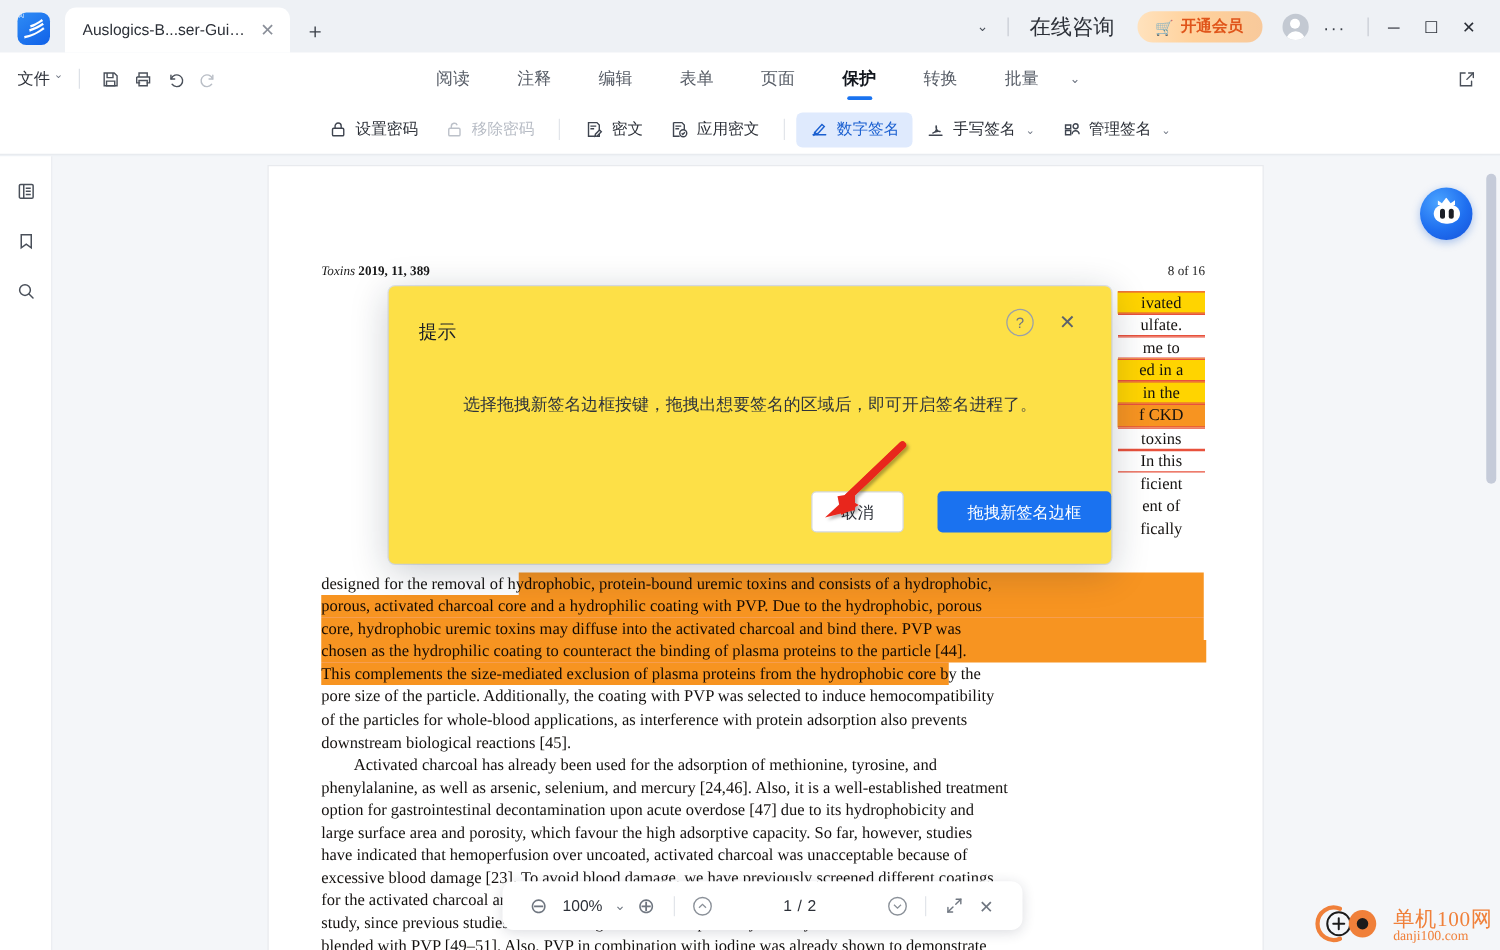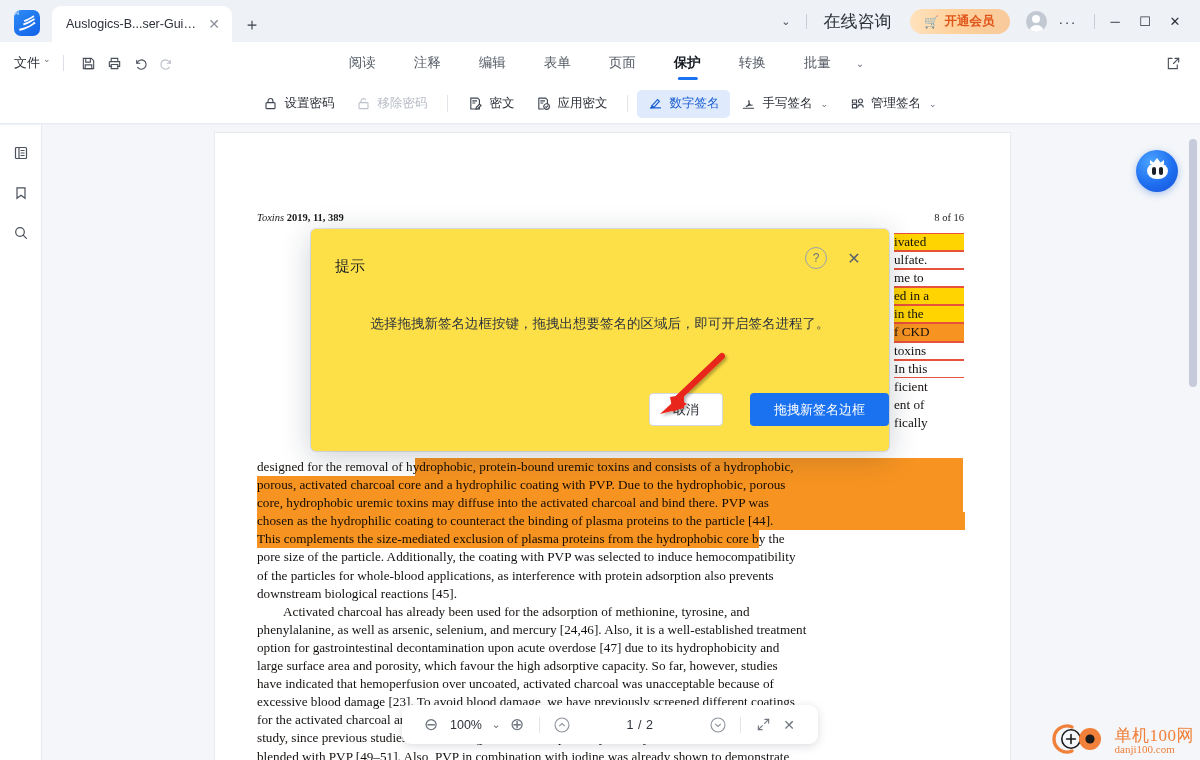--- a/index.html
+++ b/index.html
@@ -139,21 +139,21 @@
   }
   .indent { text-indent: 26px; }
   .hl-o { background: #f79421; }
   .hl-y { background: #ffd400; }
   .ul-r { border-bottom: 0px; box-shadow: inset 0 -1px 0 #e8513c, inset 0 1px 0 #e8513c; }
 
   
   .frag-col {
     position: absolute; right: 46px; top: 100px; width: 70px;
     font-family: "Liberation Serif", serif; font-size: 13.2px; line-height: 18.1px;
-    color: #14110f; text-align: left;
+    color: #14110f; text-align: center;
   }
   .frag { white-space: nowrap; height: 18.1px; }
 
   
   .assistant {
     position: absolute; right: 22px; top: 150px; width: 42px; height: 42px;
     border-radius: 50%;
     background: radial-gradient(circle at 35% 28%, #4aa3ff 0%, #1f6ff0 55%, #1550d8 100%);
     display: flex; align-items: center; justify-content: center;
     box-shadow: 0 2px 7px rgba(26,95,208,.35);

